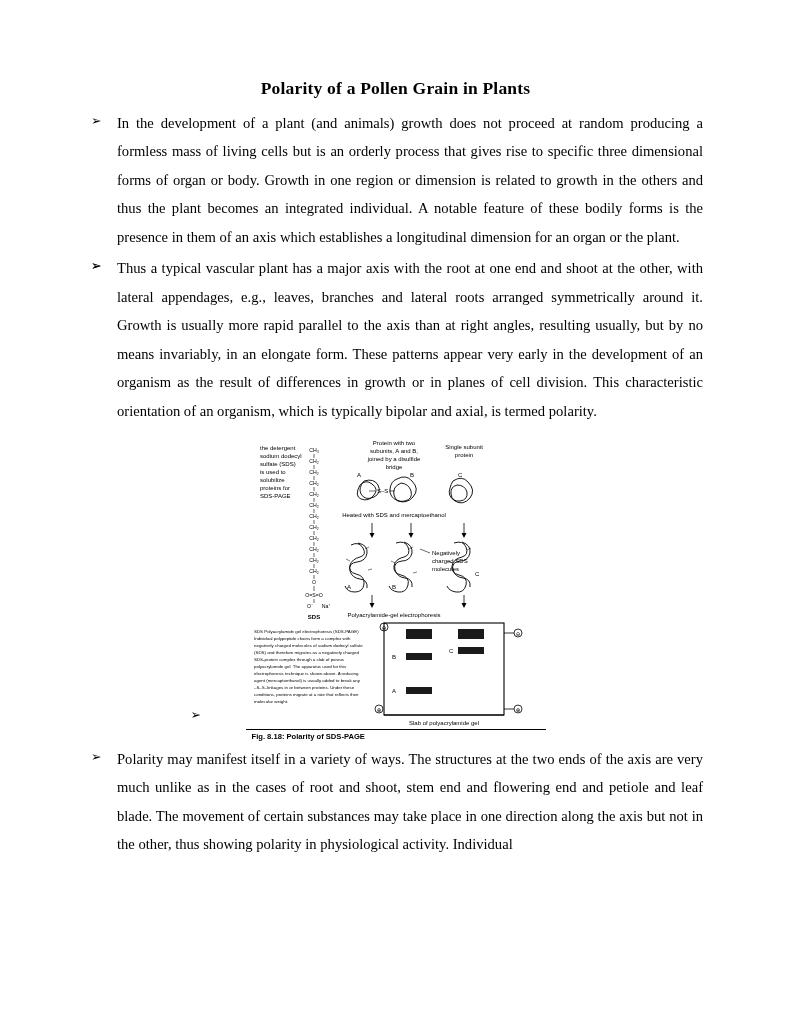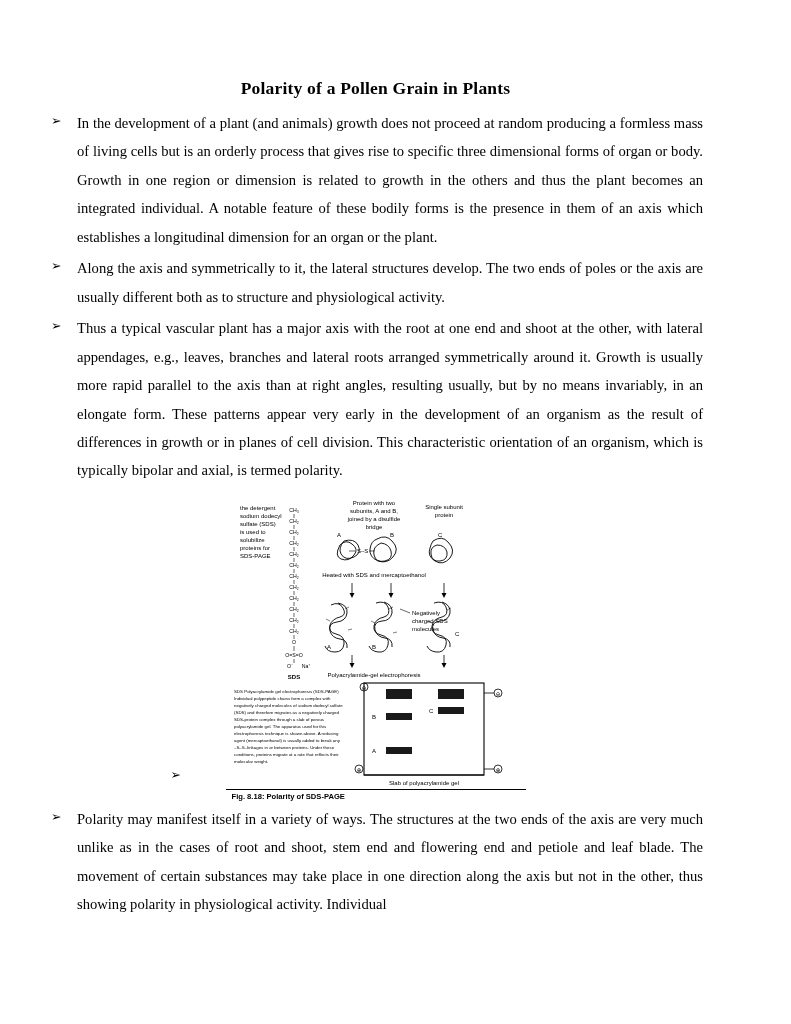--- a/index.html
+++ b/index.html
@@ -13,21 +13,21 @@
     font-family: "Liberation Serif", serif;
     color: #000000;
     overflow: hidden;
   }
   .page {
     position: relative;
     width: 791px;
     height: 764px;
     background: #ffffff;
     box-sizing: border-box;
-    padding: 78px 88px 0 48px;
+    padding: 78px 88px 0 88px;
   }
   .doc-title {
     text-align: center;
     font-size: 17.5px;
     font-weight: bold;
     font-family: "Liberation Serif", serif;
     margin: 0 0 10px 0;
     letter-spacing: 0.2px;
   }
   .bullet-list {
@@ -89,21 +89,20 @@
 
   <div class="doc-title">Polarity of a Pollen Grain in Plants</div>
 
   <ul class="bullet-list">
     <li class="bullet-item">
       <span class="bullet-marker">➢</span>
       <span>In the development of a plant (and animals) growth does not proceed at random producing a formless mass of living cells but is an orderly process that gives rise to specific three dimensional forms of organ or body. Growth in one region or dimension is related to growth in the others and thus the plant becomes an integrated individual. A notable feature of these bodily forms is the presence in them of an axis which establishes a longitudinal dimension for an organ or the plant.</span>
     </li>
     <li class="bullet-item">
       <span class="bullet-marker">➢</span>
-      <span>Along the axis and symmetrically to it, the lateral structures develop. The two ends of poles or the axis are usually different both as to structure and physiological activity.</span>
     </li>
     <li class="bullet-item">
       <span class="bullet-marker">➢</span>
       <span>Thus a typical vascular plant has a major axis with the root at one end and shoot at the other, with lateral appendages, e.g., leaves, branches and lateral roots arranged symmetrically around it. Growth is usually more rapid parallel to the axis than at right angles, resulting usually, but by no means invariably, in an elongate form. These patterns appear very early in the development of an organism as the result of differences in growth or in planes of cell division. This characteristic orientation of an organism, which is typically bipolar and axial, is termed polarity.</span>
     </li>
   </ul>
 
   <div class="figure-block">
     <div class="figure-inner">
       <span class="fig-marker">➢</span>

